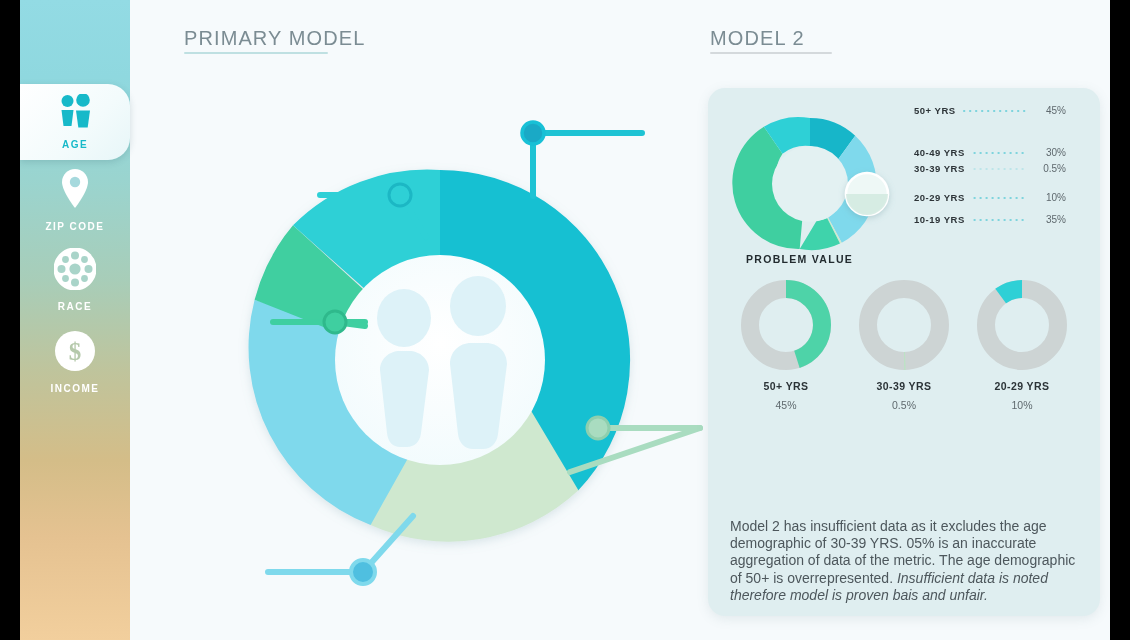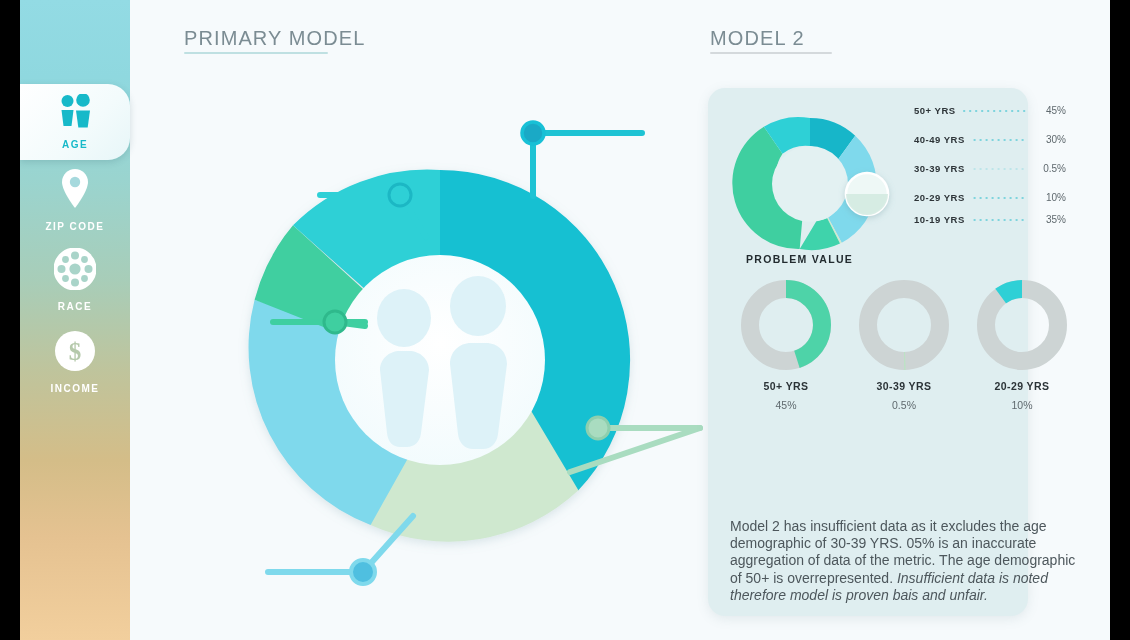--- a/index.html
+++ b/index.html
@@ -60,21 +60,21 @@
   }
 
   
   #primary-chart { position: absolute; left: 0; top: 0; width: 600px; height: 640px; }
 
   .callout { position: absolute; }
 
   
   #model2-card {
     position: absolute; left: 578px; top: 88px;
-    width: 320px; height: 528px;
+    width: 392px; height: 528px;
     background: #dfeef0;
     border-radius: 17px;
     box-shadow: 0 3px 12px rgba(90,120,130,.13);
   }
   .legend-row {
     position: absolute; left: 206px;
     width: 152px; height: 15px;
     display: flex; align-items: center;
   }
   .legend-name {
@@ -301,21 +301,21 @@
           <circle cx="145" cy="96" r="21" fill="#eef8f6" stroke="#ffffff" stroke-width="2.5"></circle>
           <path d="M124 96 a21 21 0 0 0 42 0 z" fill="#cfe8df" opacity=".8"></path>
         </g>
       </svg>
 
       <div class="legend-row" style="top:15px;">
         <span class="legend-name">50+ YRS</span>
         <span class="legend-dots"></span>
         <span class="legend-val">45%</span>
       </div>
-      <div class="legend-row" style="top:44px;">
+      <div class="legend-row" style="top:57px;">
         <span class="legend-name">40-49 YRS</span>
         <span class="legend-dots"></span>
         <span class="legend-val">30%</span>
       </div>
       <div class="legend-row" style="top:73px;">
         <span class="legend-name">30-39 YRS</span>
         <span class="legend-dots" style="opacity:.35;"></span>
         <span class="legend-val">0.5%</span>
       </div>
       <div class="legend-row" style="top:102px;">

